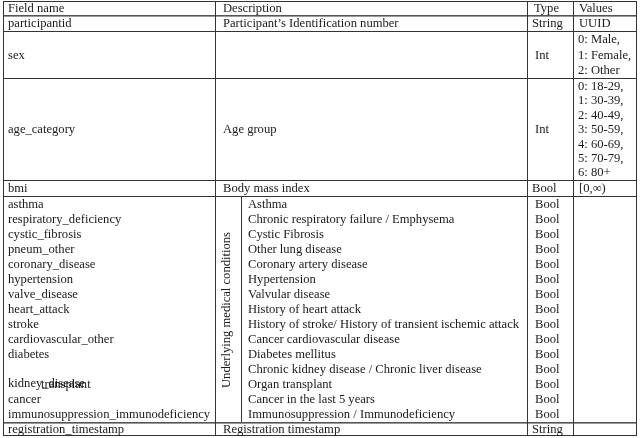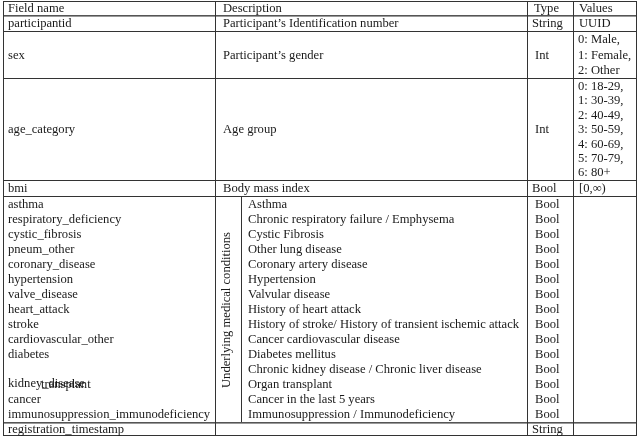--- a/index.html
+++ b/index.html
@@ -87,21 +87,20 @@
   <div class="cell" style="left:219px; top:-1px">Description</div>
   <div class="cell" style="left:530px; top:-1px">Type</div>
   <div class="cell" style="left:575px; top:-1px">Values</div>
 
   <div class="cell" style="left:4px; top:14px">participantid</div>
   <div class="cell" style="left:219px; top:14px">Participant’s Identification number</div>
   <div class="cell" style="left:528px; top:14px">String</div>
   <div class="cell" style="left:575px; top:14px">UUID</div>
 
   <div class="cell" style="left:4px; top:46px">sex</div>
-  <div class="cell" style="left:219px; top:46px">Participant’s gender</div>
   <div class="cell" style="left:531px; top:46px">Int</div>
   <div class="vals" style="left:574px; top:30px">
     <div>0: Male,</div>
     <div>1: Female,</div>
     <div>2: Other</div>
   </div>
 
   <div class="cell" style="left:4px; top:120px">age_category</div>
   <div class="cell" style="left:219px; top:120px">Age group</div>
   <div class="cell" style="left:531px; top:120px">Int</div>
@@ -166,14 +165,15 @@
       <div class="cell" style="left: 531px; top: 375px;">Bool</div>
       <div class="cell" style="left: 4px; top: 390px;">cancer</div>
       <div class="cell" style="left: 244px; top: 390px;">Cancer in the last 5 years</div>
       <div class="cell" style="left: 531px; top: 390px;">Bool</div>
       <div class="cell" style="left: 4px; top: 405px;">immunosuppression_immunodeficiency</div>
       <div class="cell" style="left: 244px; top: 405px;">Immunosuppression / Immunodeficiency</div>
       <div class="cell" style="left: 531px; top: 405px;">Bool</div>
     </div>
 
   <div class="cell" style="left:4px; top:420px">registration_timestamp</div>
+  <div class="cell" style="left:219px; top:420px">Registration timestamp</div>
   <div class="cell" style="left:528px; top:420px">String</div>
 </div>
 
 </body></html>

